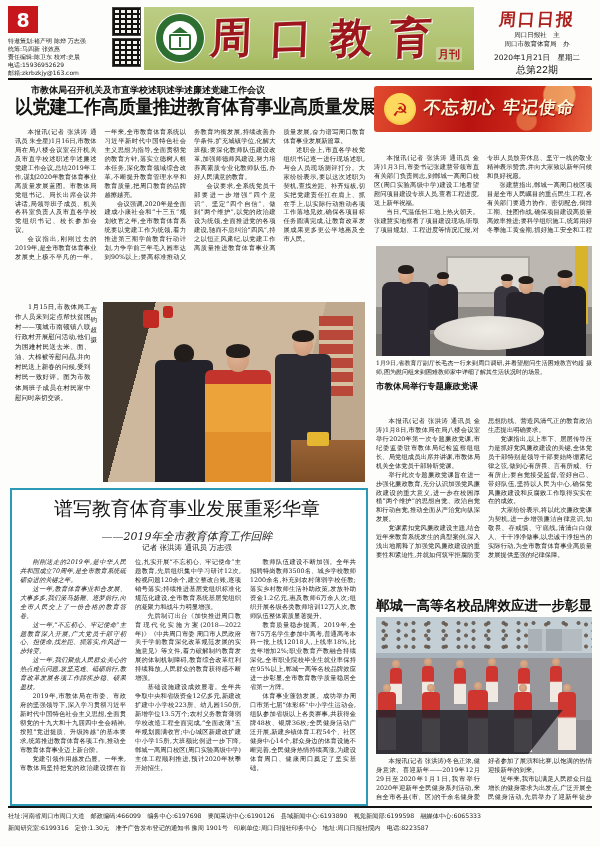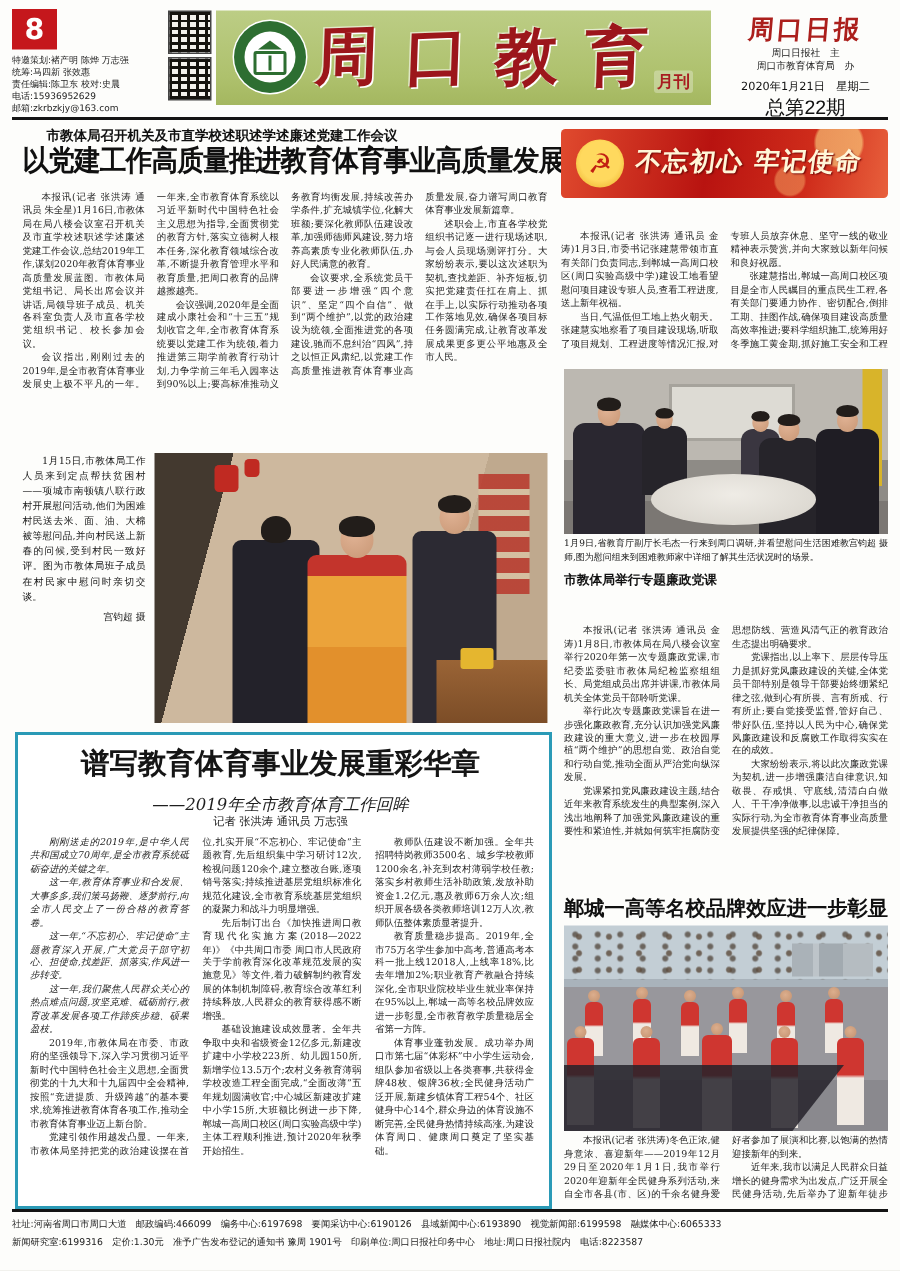--- a/index.html
+++ b/index.html
@@ -31,21 +31,21 @@
   #mast-title{left:66px;top:4px;width:222px;height:54px;display:flex;justify-content:space-between;
               align-items:center;font-weight:bold;font-size:42px;color:#9c161b;
               text-shadow:1px 1px 0 #fff,-1px -1px 0 rgba(255,255,255,.6);}
   #mast-title span{transform:skewX(-4deg) rotate(-2deg);}
   #mast-suffix{left:292px;top:40px;font-size:11px;font-weight:bold;color:#a81c20;
                background:rgba(255,255,255,.3);padding:0 2px;border-radius:2px;}
   #hdr-right{left:480px;top:8px;width:114px;text-align:center;}
   #paper-name{font-size:17px;font-weight:bold;color:#ab1f1c;letter-spacing:2px;transform:skewX(-5deg);}
   .hdr-small{font-size:6.5px;line-height:9px;color:#222;font-family:"DejaVu Sans",sans-serif;}
   #hdr-date{font-size:7.5px;margin-top:4px;color:#111;font-family:"DejaVu Sans",sans-serif;}
-  #hdr-issue{font-size:13px;margin-top:0;color:#111;font-family:Liberation Sans, sans-serif;}
+  #hdr-issue{font-size:10px;margin-top:0;color:#111;font-family:Liberation Mono, monospace;}
   #hdr-rule{left:8px;top:78px;width:584px;height:2px;background:#141414;}
 
   
   .kicker{font-weight:bold;color:#111;font-family:"DejaVu Sans",sans-serif;}
   .headline{font-weight:bold;color:#101010;white-space:nowrap;}
   .bodytext{font-size:6.3px;line-height:1.42;text-align:justify;color:#242424;overflow:hidden;}
   .bodytext p{margin:0;text-indent:2em;}
   .intro p{font-style:italic;color:#1d1d1d;}
 
   
@@ -63,27 +63,27 @@
   .head{position:absolute;left:50%;transform:translateX(-50%);border-radius:50%;
         background:radial-gradient(circle at 40% 35%,#e0b294,#c89775);}
   .hair{position:absolute;left:50%;transform:translateX(-50%);border-radius:50% 50% 40% 40%;background:#221d1a;}
   #fig-back{left:52px;bottom:0;width:58px;height:122px;background:#23222a;}
   #fig-vest{left:102px;bottom:0;width:66px;height:112px;
             background:linear-gradient(180deg,#c3342c 0 14px,#eba33a 14px 55%,#e2902c 55%);}
   #fig-suit{right:34px;bottom:0;width:56px;height:128px;background:#2c2a33;}
   #photo1 .table{position:absolute;right:0;bottom:0;width:74px;height:42px;
       background:linear-gradient(180deg,#9a6436,#7c4d27);}
   #photo1 .table .item{position:absolute;left:16px;top:-8px;width:22px;height:14px;background:#e5b62f;border-radius:2px;}
-  #cap1{left:15px;top:302px;width:82px;height:180px;display:flex;flex-direction:column;justify-content:flex-start;
+  #cap1{left:15px;top:302px;width:82px;height:180px;display:flex;flex-direction:row;justify-content:flex-start;
         font-size:6.5px;line-height:1.55;text-align:justify;color:#161616;}
   #cap1 .credit{text-align:right;margin-top:3px;}
 
   
   #tealbox{left:10px;top:488px;width:354px;height:314px;border:2px solid #2a9ab6;background:#fff;}
-  #rev-title{left:10px;top:496px;width:354px;text-align:center;font-size:19px;font-weight:bold;color:#151515;}
+  #rev-title{left:10px;top:496px;width:354px;text-align:center;font-size:19px;font-weight:normal;color:#151515;}
   #rev-sub{left:10px;top:529px;width:354px;text-align:center;font-size:11px;font-style:italic;color:#1e1e1e;}
   #rev-byline{left:10px;top:543px;width:354px;text-align:center;font-size:7.5px;color:#222;}
   #rev-body{left:20px;top:558px;width:336px;height:238px;column-count:3;column-gap:9px;}
 
   
   #banner{left:374px;top:86px;width:218px;height:46px;border-radius:3px;overflow:hidden;
           background:radial-gradient(circle at 85% 20%,rgba(255,230,140,.55) 0 8%,transparent 9%),
                      radial-gradient(circle at 70% 75%,rgba(255,200,120,.4) 0 6%,transparent 7%),
                      linear-gradient(100deg,#e04a2e 0%,#b81310 45%,#cf2c1b 75%,#e8603c 100%);}
   #emblem{position:absolute;left:10px;top:7px;width:32px;height:32px;border-radius:50%;

